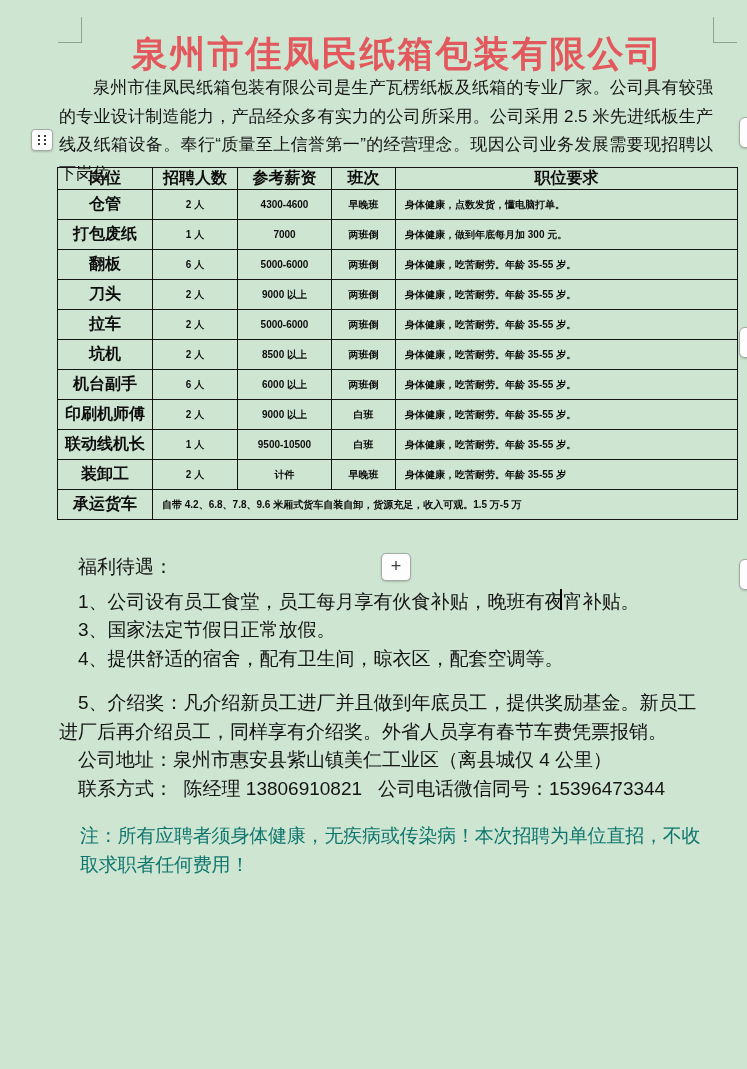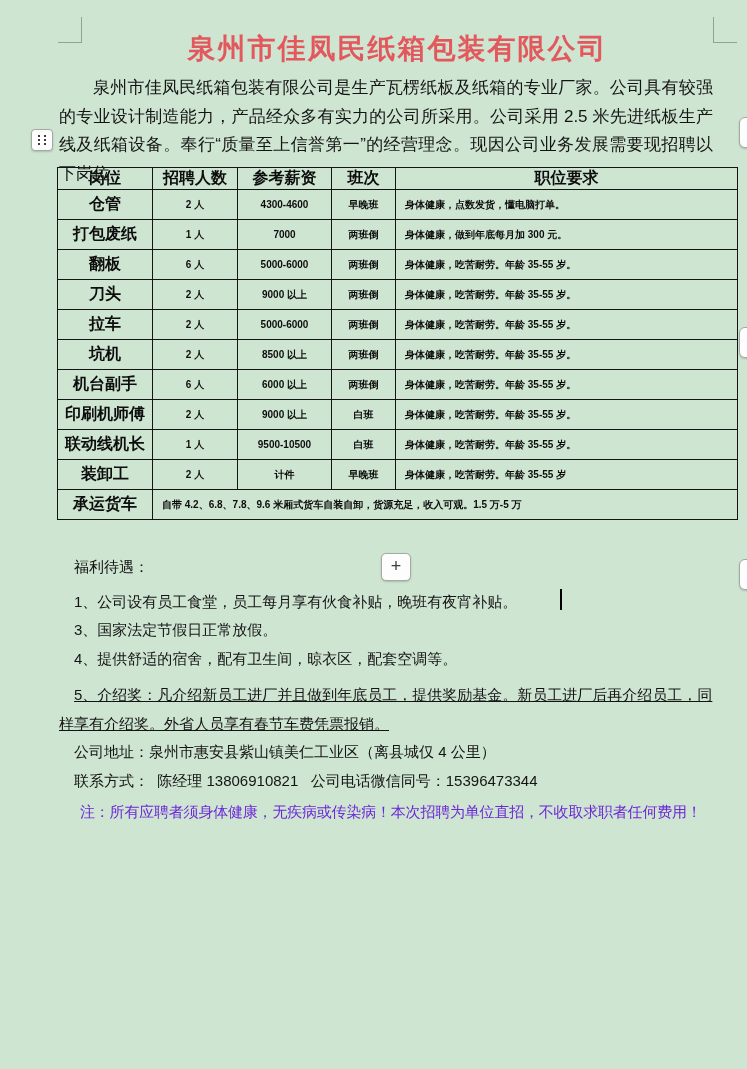--- a/index.html
+++ b/index.html
@@ -37,21 +37,21 @@
   
   .side-btn {
     position:absolute; left:739px; width:16px; height:31px;
     background:#fdfdfd; border:1px solid #a3a9a3; border-radius:6px;
     box-shadow:0 1px 2px rgba(0,0,0,.18);
   }
   .side-btn.b1 { top:117px; } .side-btn.b2 { top:327px; } .side-btn.b3 { top:559px; }
 
   .doc-title {
     position:absolute; left:82px; top:30px; width:631px;
-    font-size:28px; font-weight:bold; letter-spacing:2px;
+    font-size:36px; font-weight:bold; letter-spacing:2px;
     text-align:center; color:#e3585d;
   }
   .intro {
     position:absolute; left:59px; top:74px; width:654px;
     font-size:17px; line-height:28.5px; text-align:justify; text-indent:2em;
   }
 
   table.jobs {
     position:absolute; left:57px; top:167px; width:680px;
     border-collapse:collapse; table-layout:fixed;
@@ -62,26 +62,26 @@
   }
   table.jobs thead tr { height:22px;margin-top:35px; }
   table.jobs tbody tr { height:30px; }
   table.jobs th { font-size:16px; }
   table.jobs td { font-size:10px; }
   table.jobs td.c0 { font-size:16px; }
   table.jobs td.c4, table.jobs td.merged { text-align:left; padding-left:9px; }
 
   .lower {
     position:absolute; left:59px; top:553px; width:656px;
-    font-size:15px; line-height:28.5px;
+    font-size:19px; line-height:28.5px;
   }
   .lower p { text-indent:1em; white-space:pre-wrap; }
   .lower p.welfare-label { margin-bottom:6px; }
-  .lower p.item5 { margin-top:8px;text-decoration:underline; }
-  .lower p.note { margin-top:3px; margin-left:21px; text-indent:0; color:#6d28d9; letter-spacing:-0.2px; }
+  .lower p.item5 { margin-top:16px; }
+  .lower p.note { margin-top:19px; margin-left:21px; text-indent:0; color:#0f766e; letter-spacing:-0.2px; }
 
   .text-cursor { position:absolute; left:560px; top:589px; width:2px; height:21px; background:#000; }
 </style>
 </head>
 <body>
 
 <div class="page">
 
   <div class="cropmark cm-tl-v"></div>
   <div class="cropmark cm-tl-h"></div>

